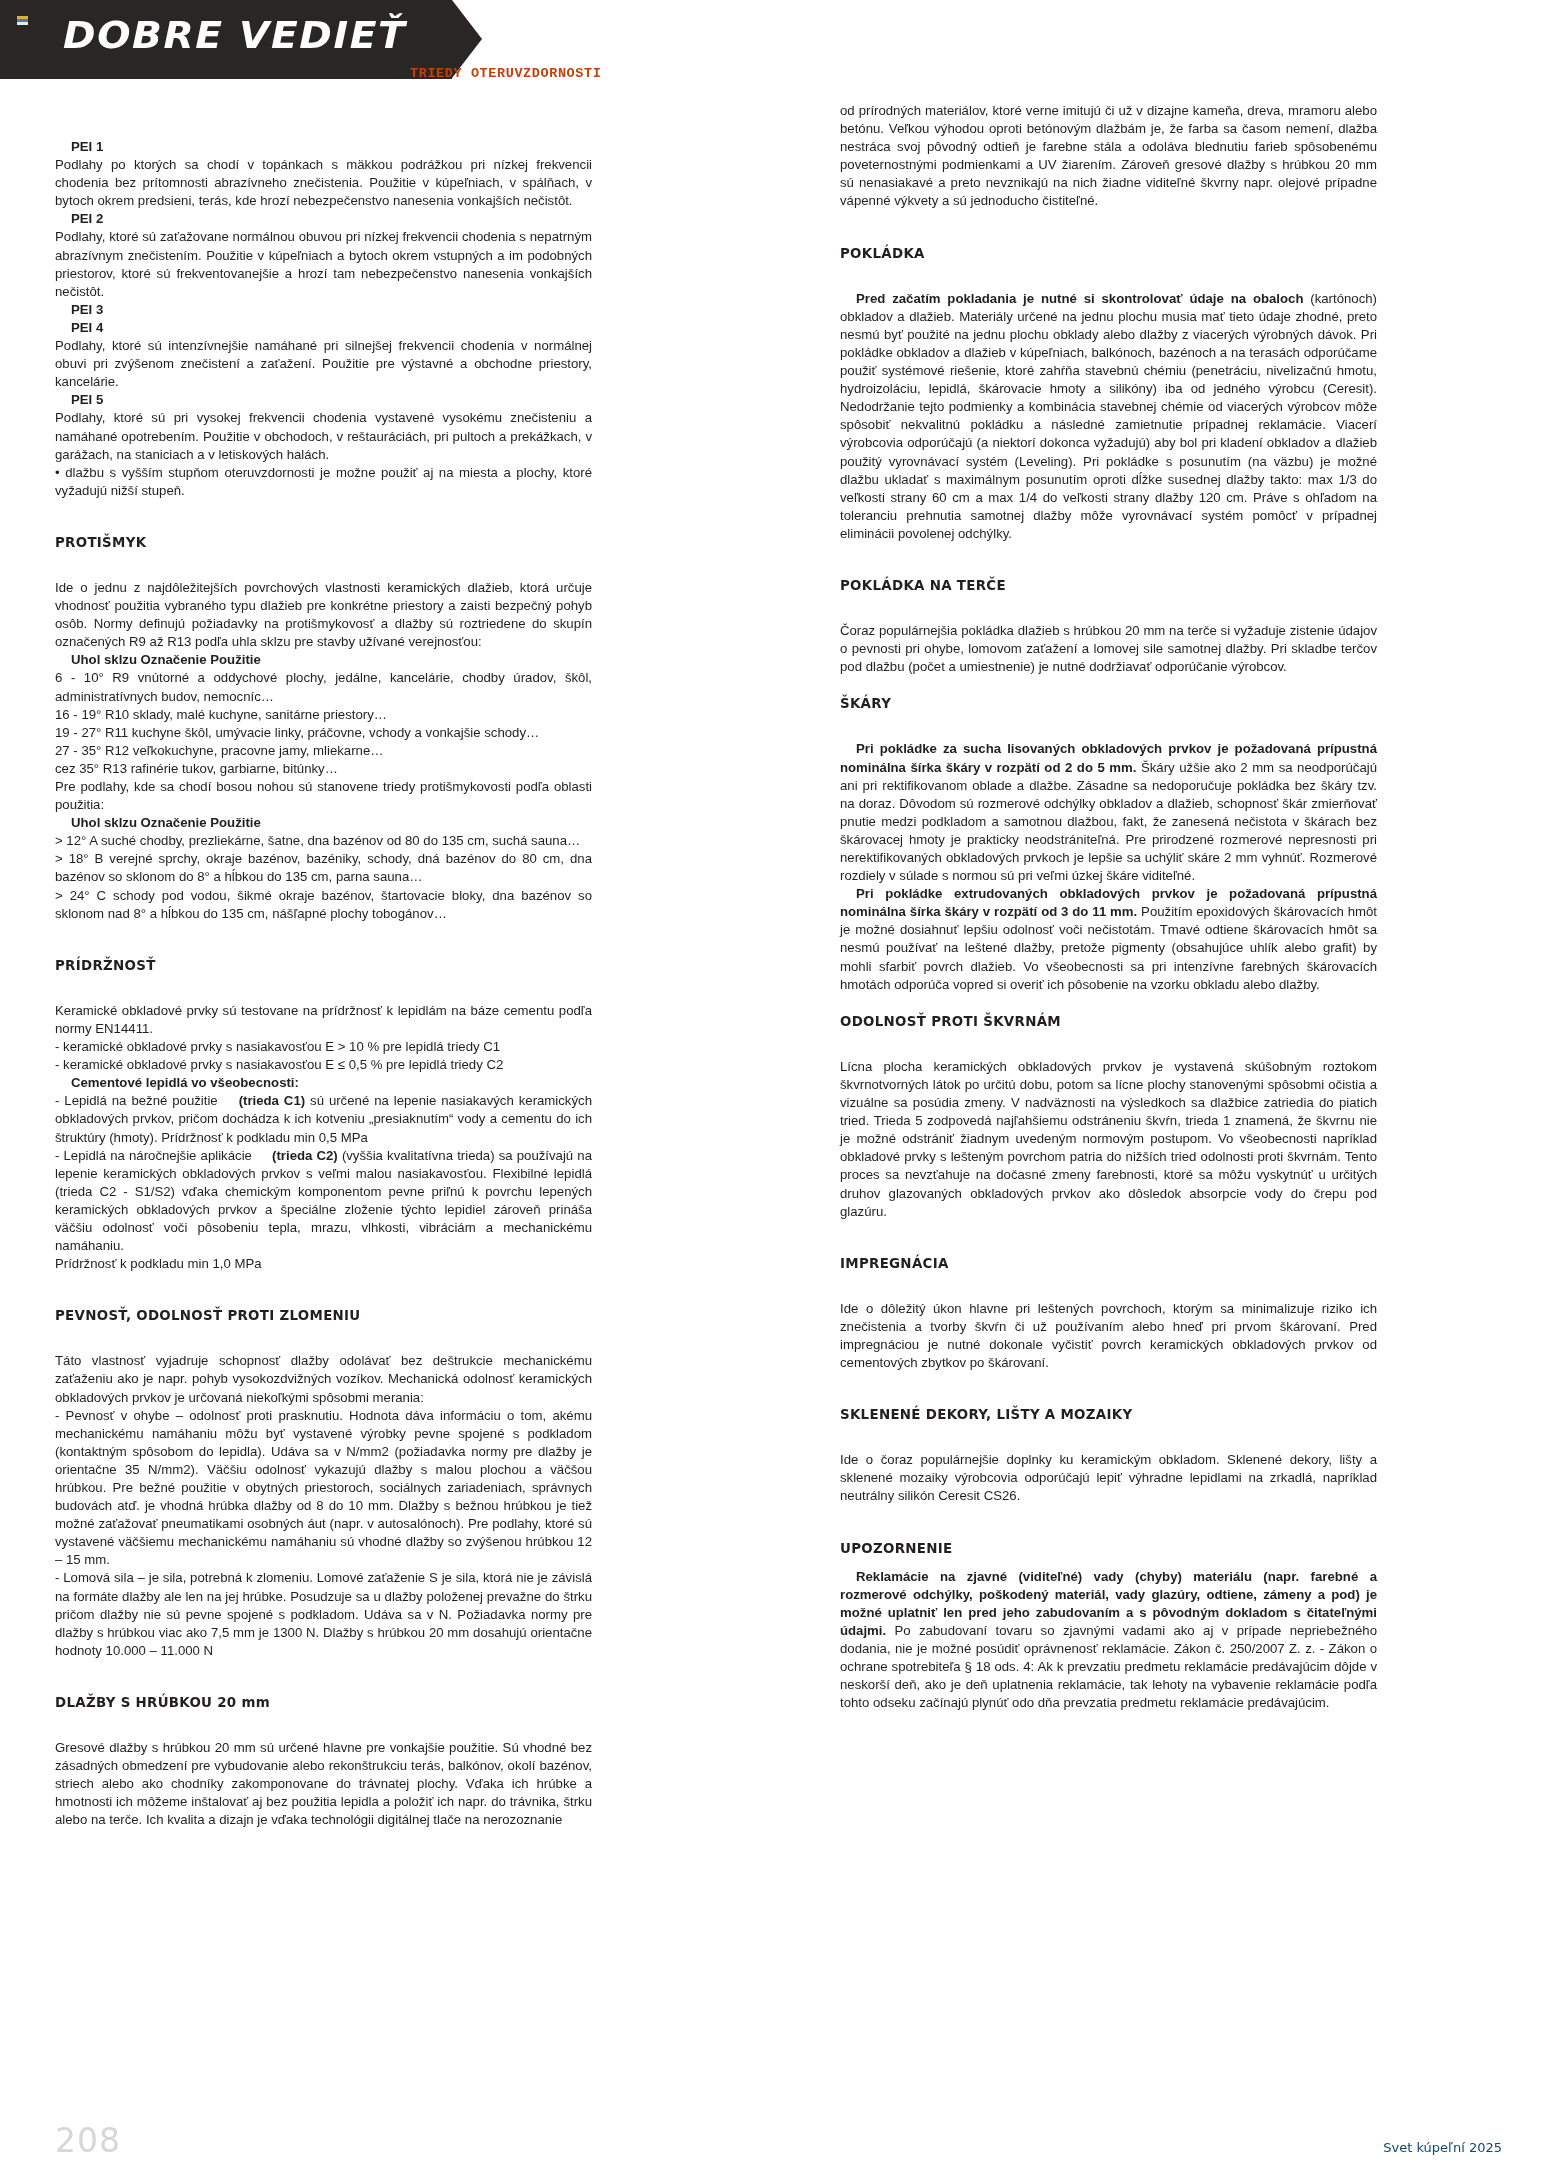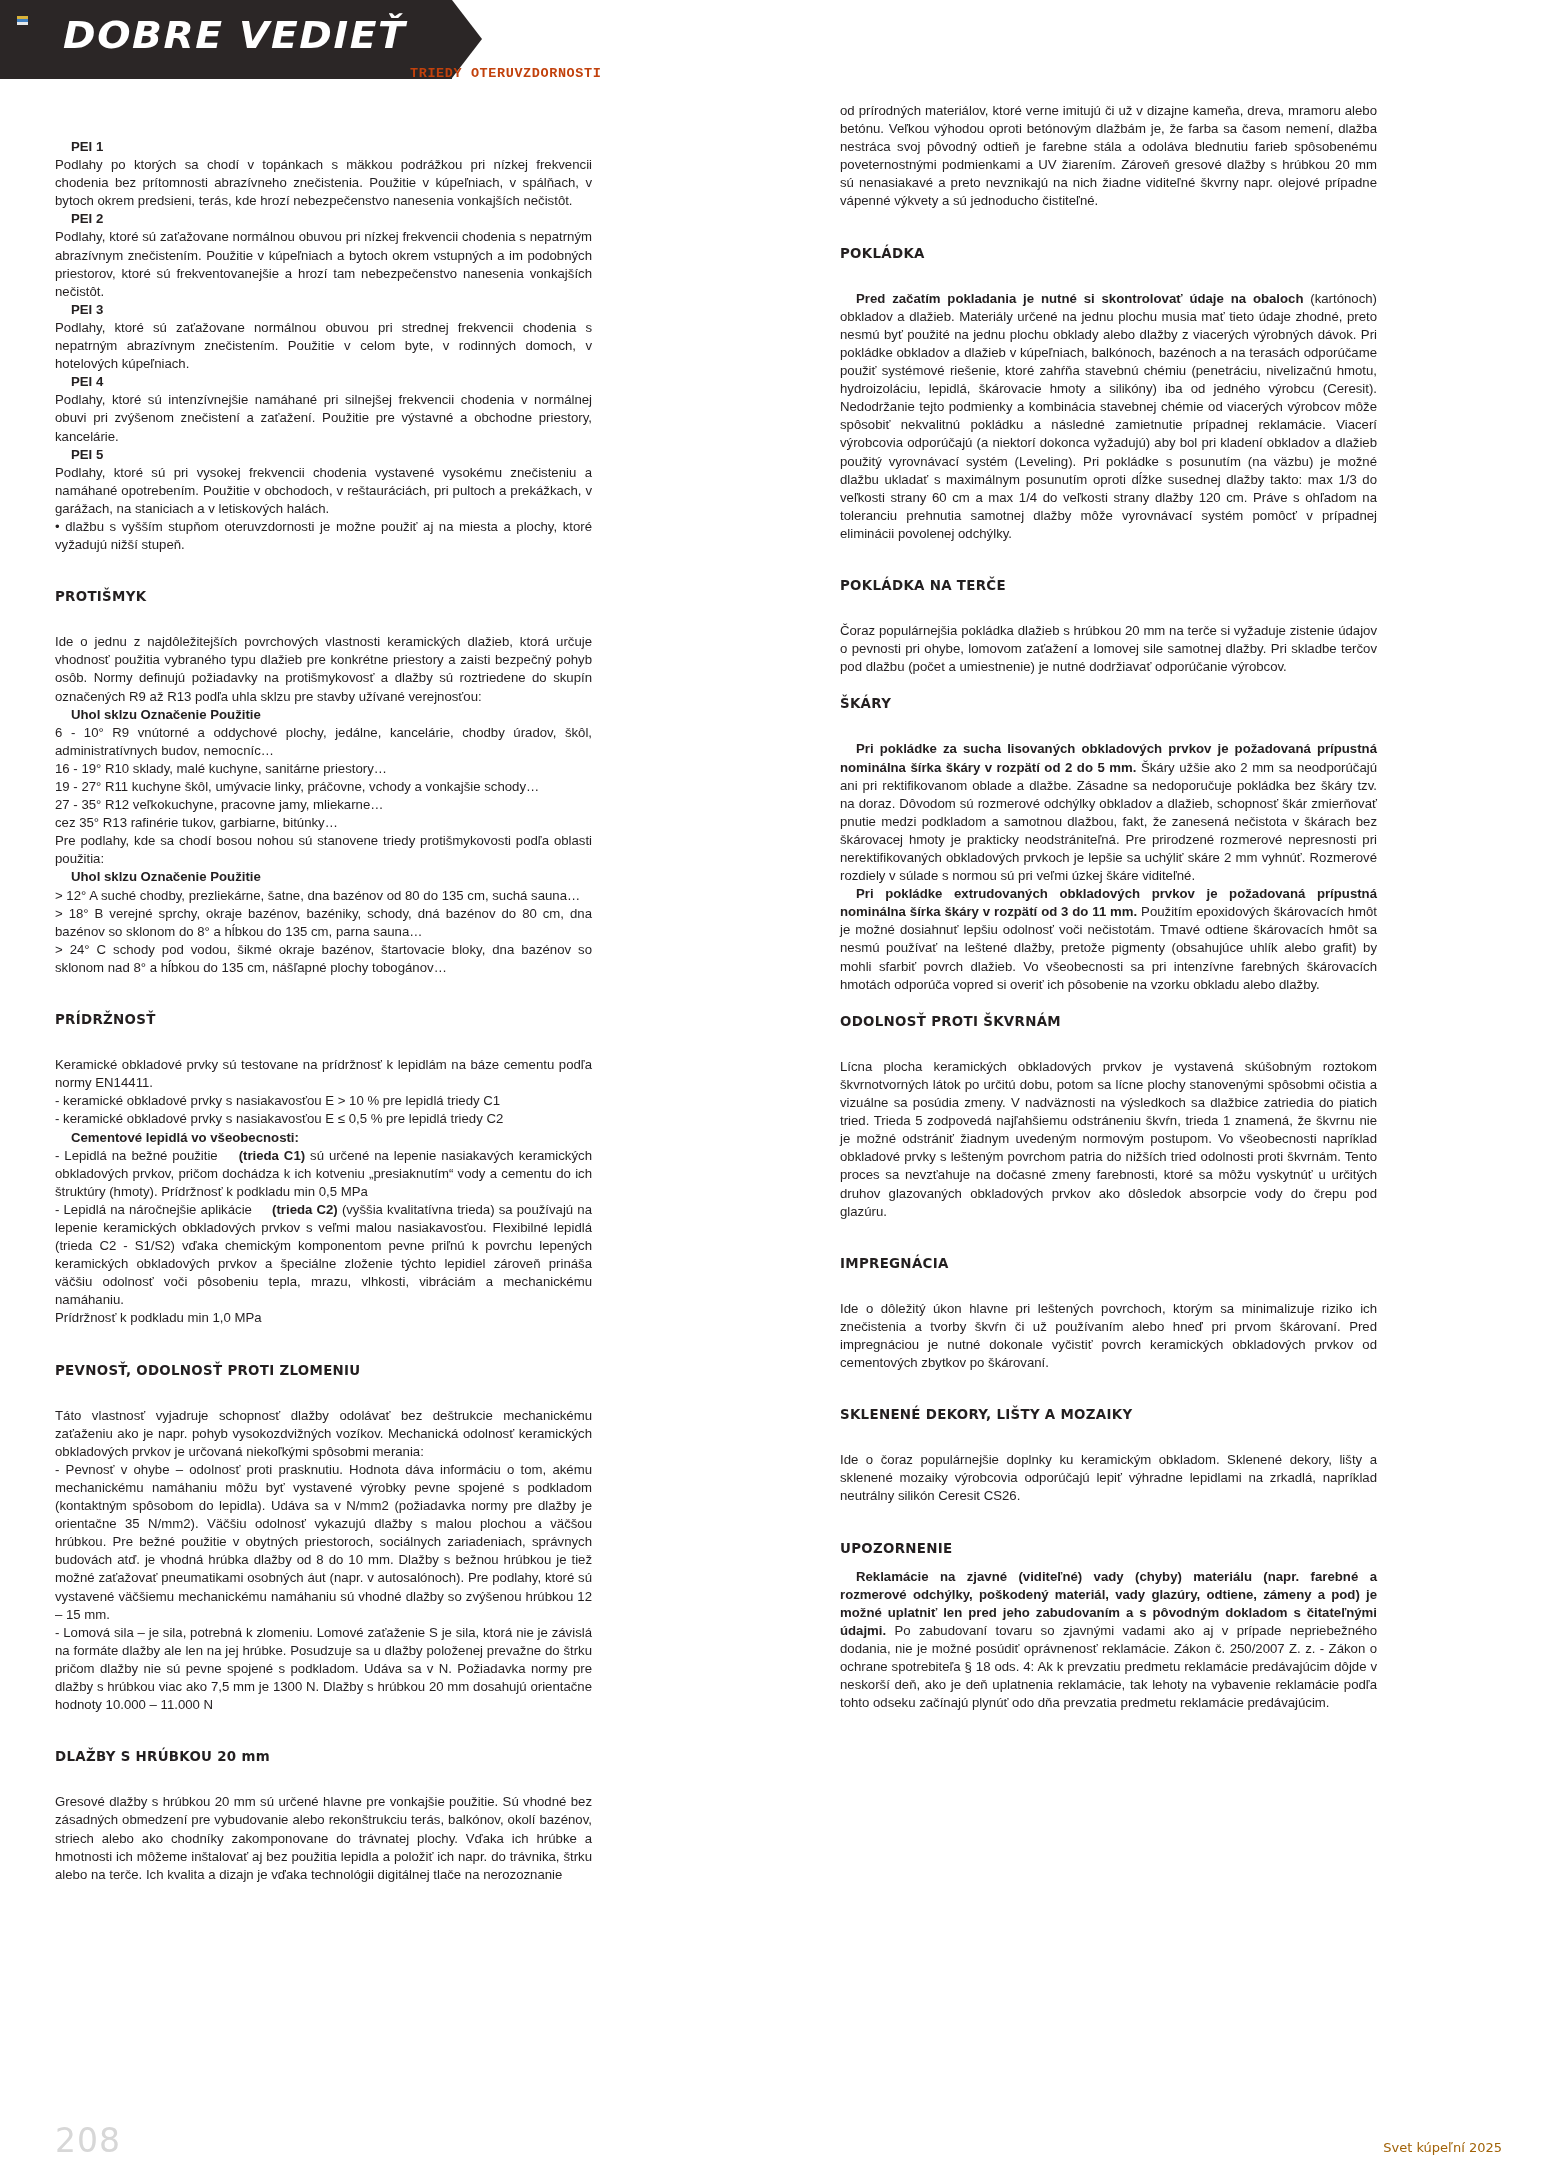--- a/index.html
+++ b/index.html
@@ -121,21 +121,21 @@
     color: #d7d7d7;
     font-family: "DejaVu Sans", sans-serif;
     letter-spacing: 1px;
     text-align: center;
   }
   .footer-right {
     position: absolute;
     right: 48px;
     top: 2140px;
     font-size: 13px;
-    color: #a16207;
+    color: #0c4a6e;
     font-family: "DejaVu Sans", sans-serif;
   }
 </style>
 </head>
 <body>
 
 <div class="banner"></div>
 <div class="banner-arrow-real"></div>
 <div class="banner-flag">
   <i class="fl1"></i>
@@ -148,21 +148,20 @@
 
 <div class="col col-left">
 
   <p class="b">PEI 1</p>
   <p>Podlahy po ktorých sa chodí v topánkach s mäkkou podrážkou pri nízkej frekvencii chodenia bez prítomnosti abrazívneho znečistenia. Použitie v kúpeľniach, v spálňach, v bytoch okrem predsieni, terás, kde hrozí nebezpečenstvo nanesenia vonkajších nečistôt.</p>
 
   <p class="b">PEI 2</p>
   <p>Podlahy, ktoré sú zaťažovane normálnou obuvou pri nízkej frekvencii chodenia s nepatrným abrazívnym znečistením. Použitie v kúpeľniach a bytoch okrem vstupných a im podobných priestorov, ktoré sú frekventovanejšie a hrozí tam nebezpečenstvo nanesenia vonkajších nečistôt.</p>
 
   <p class="b">PEI 3</p>
-  <p>Podlahy, ktoré sú zaťažovane normálnou obuvou pri strednej frekvencii chodenia s nepatrným abrazívnym znečistením. Použitie v celom byte, v rodinných domoch, v hotelových kúpeľniach.</p>
 
   <p class="b">PEI 4</p>
   <p>Podlahy, ktoré sú intenzívnejšie namáhané pri silnejšej frekvencii chodenia v normálnej obuvi pri zvýšenom znečistení a zaťažení. Použitie pre výstavné a obchodne priestory, kancelárie.</p>
 
   <p class="b">PEI 5</p>
   <p>Podlahy, ktoré sú pri vysokej frekvencii chodenia vystavené vysokému znečisteniu a namáhané opotrebením. Použitie v obchodoch, v reštauráciách, pri pultoch a prekážkach, v garážach, na staniciach a v letiskových halách.</p>
 
   <p>• dlažbu s vyšším stupňom oteruvzdornosti je možne použiť aj na miesta a plochy, ktoré vyžadujú nižší stupeň.</p>
 
   <div class="gap-xl"></div>

